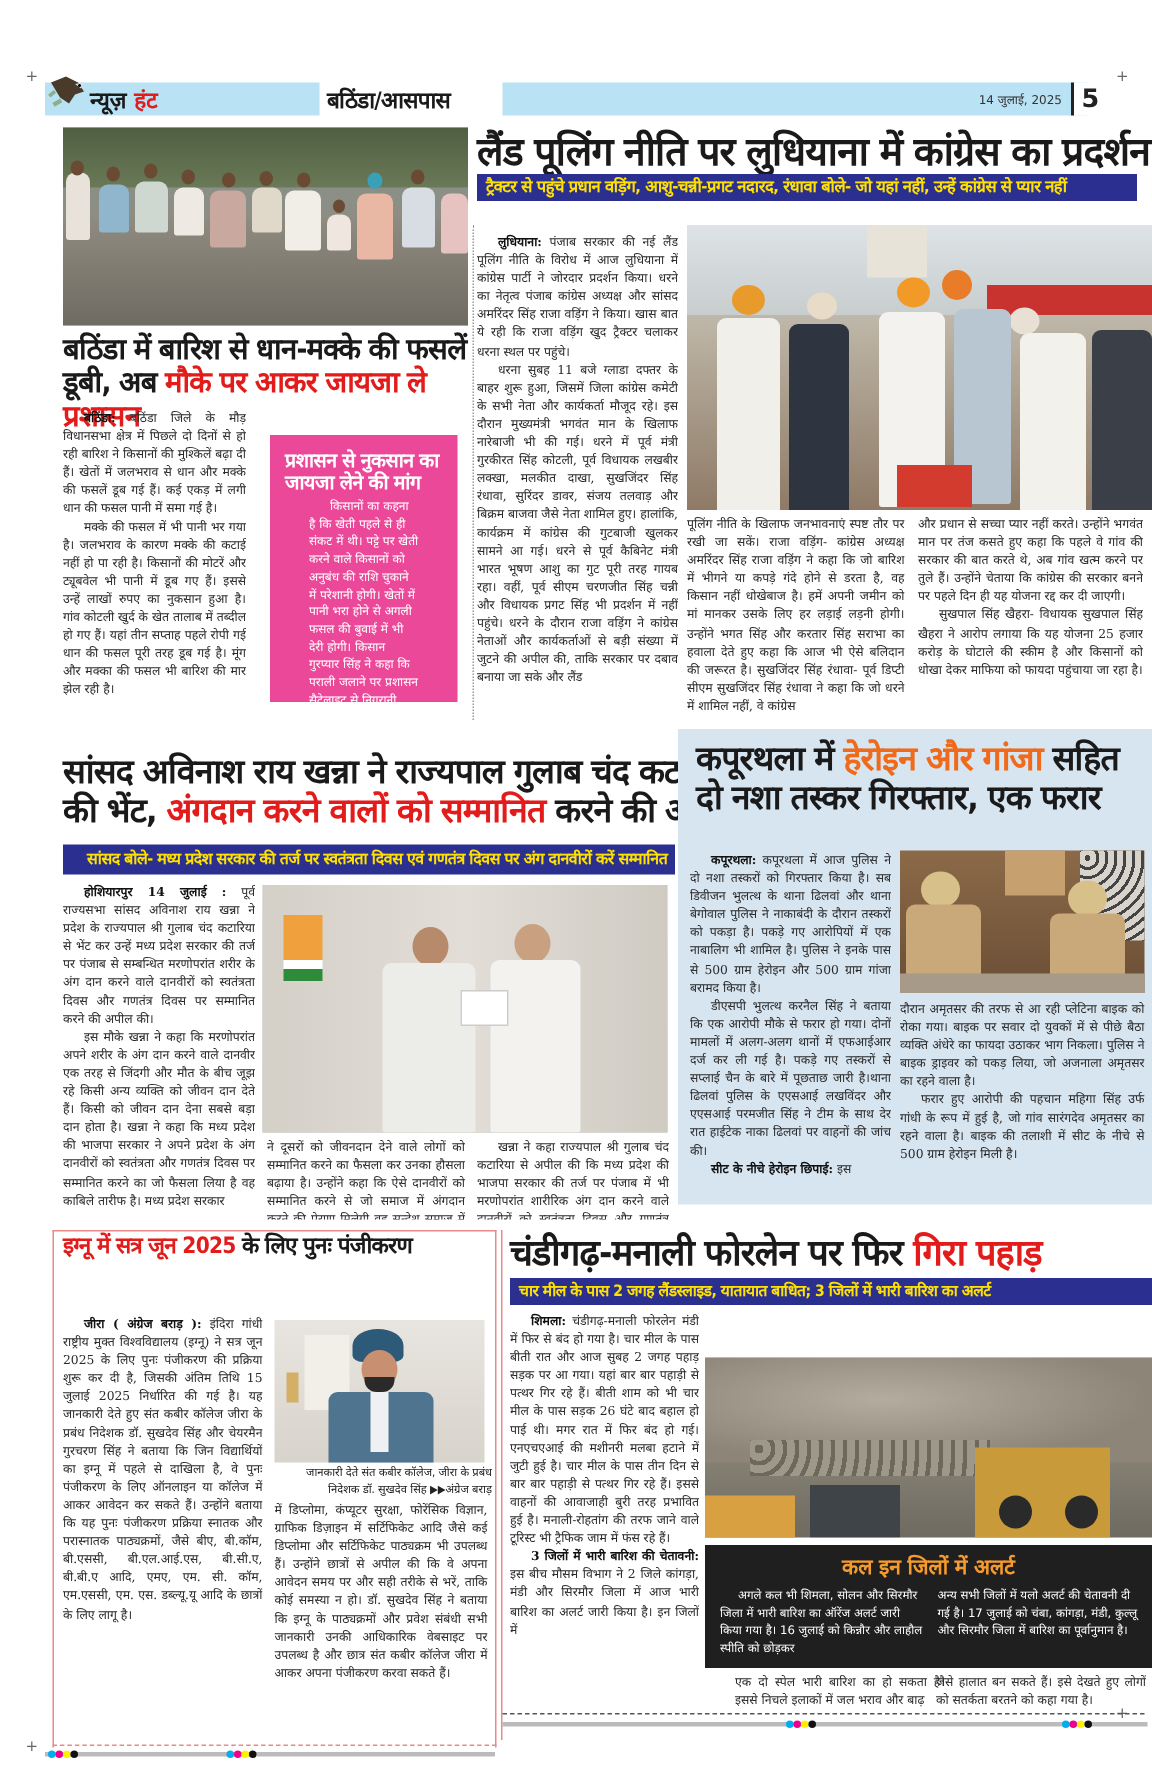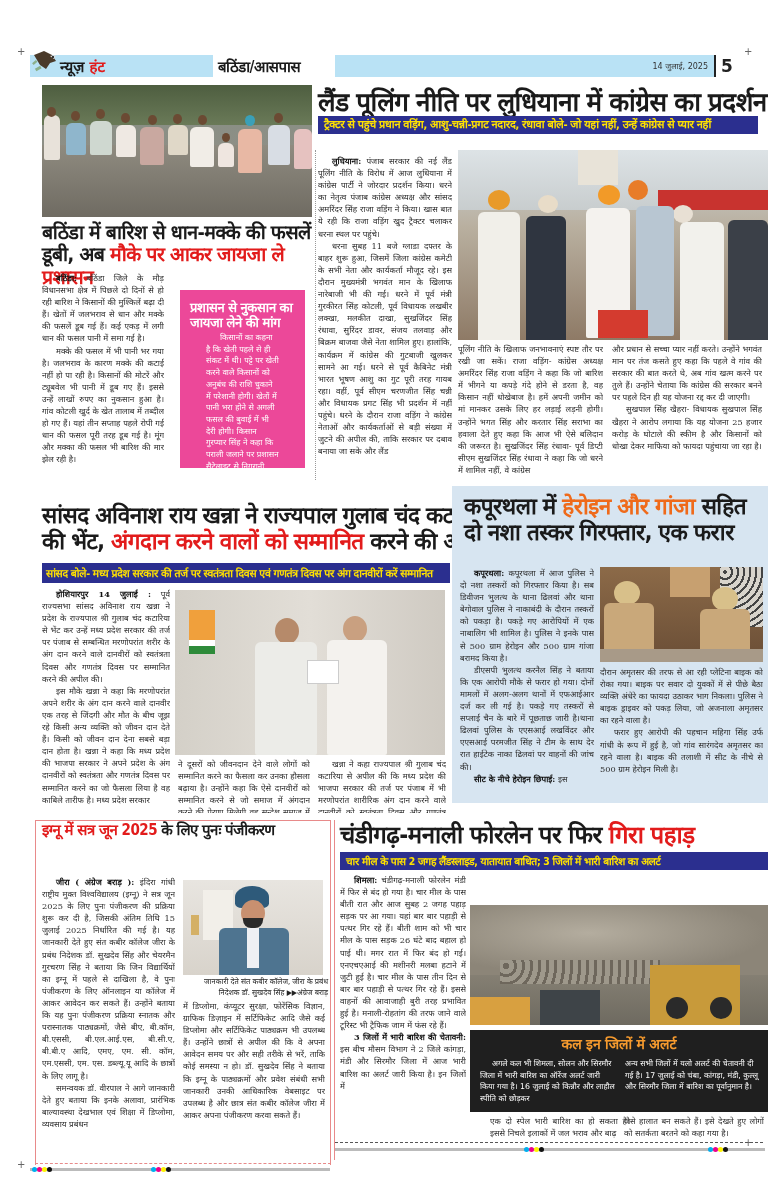--- a/index.html
+++ b/index.html
@@ -165,21 +165,21 @@
 </div>
 <div class="body-text" style="left:612px;top:343px;width:150px;height:150px;">
   <p style="text-indent:0;">और प्रधान से सच्चा प्यार नहीं करते। उन्होंने भगवंत मान पर तंज कसते हुए कहा कि पहले वे गांव की सरकार की बात करते थे, अब गांव खत्म करने पर तुले हैं। उन्होंने चेताया कि कांग्रेस की सरकार बनने पर पहले दिन ही यह योजना रद्द कर दी जाएगी।</p>
   <p>सुखपाल सिंह खैहरा- विधायक सुखपाल सिंह खैहरा ने आरोप लगाया कि यह योजना 25 हजार करोड़ के घोटाले की स्कीम है और किसानों को धोखा देकर माफिया को फायदा पहुंचाया जा रहा है।</p>
 </div>
 
 <div class="hl" style="left:42px;top:503px;width:410px;font-size:22.5px;white-space:nowrap;">
   <div>सांसद अविनाश राय खन्ना ने राज्यपाल गुलाब चंद कटारिया से</div>
   <div><span>की भेंट, </span><span class="red">अंगदान करने वालों को सम्मानित</span><span> करने की अपील</span></div>
 </div>
-<div class="subbar" style="left:42px;top:563px;width:408px;height:20px;font-size:10.6px;line-height:20px;padding-left:4px;">सांसद बोले- मध्य प्रदेश सरकार की तर्ज पर स्वतंत्रता दिवस एवं गणतंत्र दिवस पर अंग दानवीरों करें सम्मानित</div>
+<div class="subbar" style="left:42px;top:563px;width:408px;height:20px;font-size:10.6px;line-height:20px;padding-left:16px;">सांसद बोले- मध्य प्रदेश सरकार की तर्ज पर स्वतंत्रता दिवस एवं गणतंत्र दिवस पर अंग दानवीरों करें सम्मानित</div>
 
 <div class="body-text" style="left:42px;top:588px;width:128px;height:222px;">
   <p><b>होशियारपुर 14 जुलाई :</b> <span>पूर्व राज्यसभा सांसद अविनाश राय खन्ना ने प्रदेश के राज्यपाल श्री गुलाब चंद कटारिया से भेंट कर उन्हें मध्य प्रदेश सरकार की तर्ज पर पंजाब से सम्बन्धित मरणोपरांत शरीर के अंग दान करने वाले दानवीरों को स्वतंत्रता दिवस और गणतंत्र दिवस पर सम्मानित करने की अपील की।</span></p>
   <p>इस मौके खन्ना ने कहा कि मरणोपरांत अपने शरीर के अंग दान करने वाले दानवीर एक तरह से जिंदगी और मौत के बीच जूझ रहे किसी अन्य व्यक्ति को जीवन दान देते हैं। किसी को जीवन दान देना सबसे बड़ा दान होता है। खन्ना ने कहा कि मध्य प्रदेश की भाजपा सरकार ने अपने प्रदेश के अंग दानवीरों को स्वतंत्रता और गणतंत्र दिवस पर सम्मानित करने का जो फैसला लिया है वह काबिले तारीफ है। मध्य प्रदेश सरकार</p>
 </div>
 
 <div class="photo meeting-photo" style="left:175px;top:590px;width:270px;height:165px;">
   <div style="position:absolute;left:0;top:0;width:270px;height:165px;background:linear-gradient(90deg,#d4d0c8 0%,#e2ded7 50%,#cfcac2 100%);"></div>
   <div style="position:absolute;left:14px;top:20px;width:26px;height:30px;background:#f0a03c;"></div>
   <div style="position:absolute;left:14px;top:50px;width:26px;height:6px;background:#ffffff;"></div>
@@ -221,21 +221,20 @@
   <p style="text-indent:0;">दौरान अमृतसर की तरफ से आ रही प्लेटिना बाइक को रोका गया। बाइक पर सवार दो युवकों में से पीछे बैठा व्यक्ति अंधेरे का फायदा उठाकर भाग निकला। पुलिस ने बाइक ड्राइवर को पकड़ लिया, जो अजनाला अमृतसर का रहने वाला है।</p>
   <p>फरार हुए आरोपी की पहचान महिगा सिंह उर्फ गांधी के रूप में हुई है, जो गांव सारंगदेव अमृतसर का रहने वाला है। बाइक की तलाशी में सीट के नीचे से 500 ग्राम हेरोइन मिली है।</p>
 </div>
 
 <div class="pinkframe"></div>
 <div class="hl" style="left:42px;top:822px;width:290px;font-size:15px;white-space:nowrap;">
   <div><span class="red">इग्नू में सत्र जून 2025</span><span> के लिए पुनः पंजीकरण</span></div>
 </div>
 <div class="body-text" style="left:42px;top:876px;width:133px;height:284px;">
   <p><b>जीरा ( अंग्रेज बराड़ ):</b> <span>इंदिरा गांधी राष्ट्रीय मुक्त विश्वविद्यालय (इग्नू) ने सत्र जून 2025 के लिए पुनः पंजीकरण की प्रक्रिया शुरू कर दी है, जिसकी अंतिम तिथि 15 जुलाई 2025 निर्धारित की गई है। यह जानकारी देते हुए संत कबीर कॉलेज जीरा के प्रबंध निदेशक डॉ. सुखदेव सिंह और चेयरमैन गुरचरण सिंह ने बताया कि जिन विद्यार्थियों का इग्नू में पहले से दाखिला है, वे पुनः पंजीकरण के लिए ऑनलाइन या कॉलेज में आकर आवेदन कर सकते हैं। उन्होंने बताया कि यह पुनः पंजीकरण प्रक्रिया स्नातक और परास्नातक पाठ्यक्रमों, जैसे बीए, बी.कॉम, बी.एससी, बी.एल.आई.एस, बी.सी.ए, बी.बी.ए आदि, एमए, एम. सी. कॉम, एम.एससी, एम. एस. डब्ल्यू.यू आदि के छात्रों के लिए लागू है।</span></p>
-  <p>समन्वयक डॉ. वीरपाल ने आगे जानकारी देते हुए बताया कि इनके अलावा, प्रारंभिक बाल्यावस्था देखभाल एवं शिक्षा में डिप्लोमा, व्यवसाय प्रबंधन</p>
 </div>
 <div class="photo doctor-photo">
   <div style="position:absolute;left:20px;top:10px;width:30px;height:50px;background:#f2efe9;"></div>
   <div style="position:absolute;left:8px;top:35px;width:8px;height:20px;background:#d4b066;"></div>
   <div class="head" style="left:52px;top:6px;width:34px;height:22px;background:#2e5a7a;border-radius:50% 50% 20% 20%;"></div>
   <div class="head" style="left:58px;top:20px;width:24px;height:26px;background:#c89070;"></div>
   <div style="position:absolute;left:60px;top:38px;width:20px;height:10px;background:#2a2a2a;border-radius:0 0 8px 8px;"></div>
   <div class="person" style="left:36px;top:48px;width:70px;height:50px;background:#4e7490;"></div>
   <div style="position:absolute;left:64px;top:48px;width:12px;height:40px;background:#eef0f4;"></div>
 </div>

